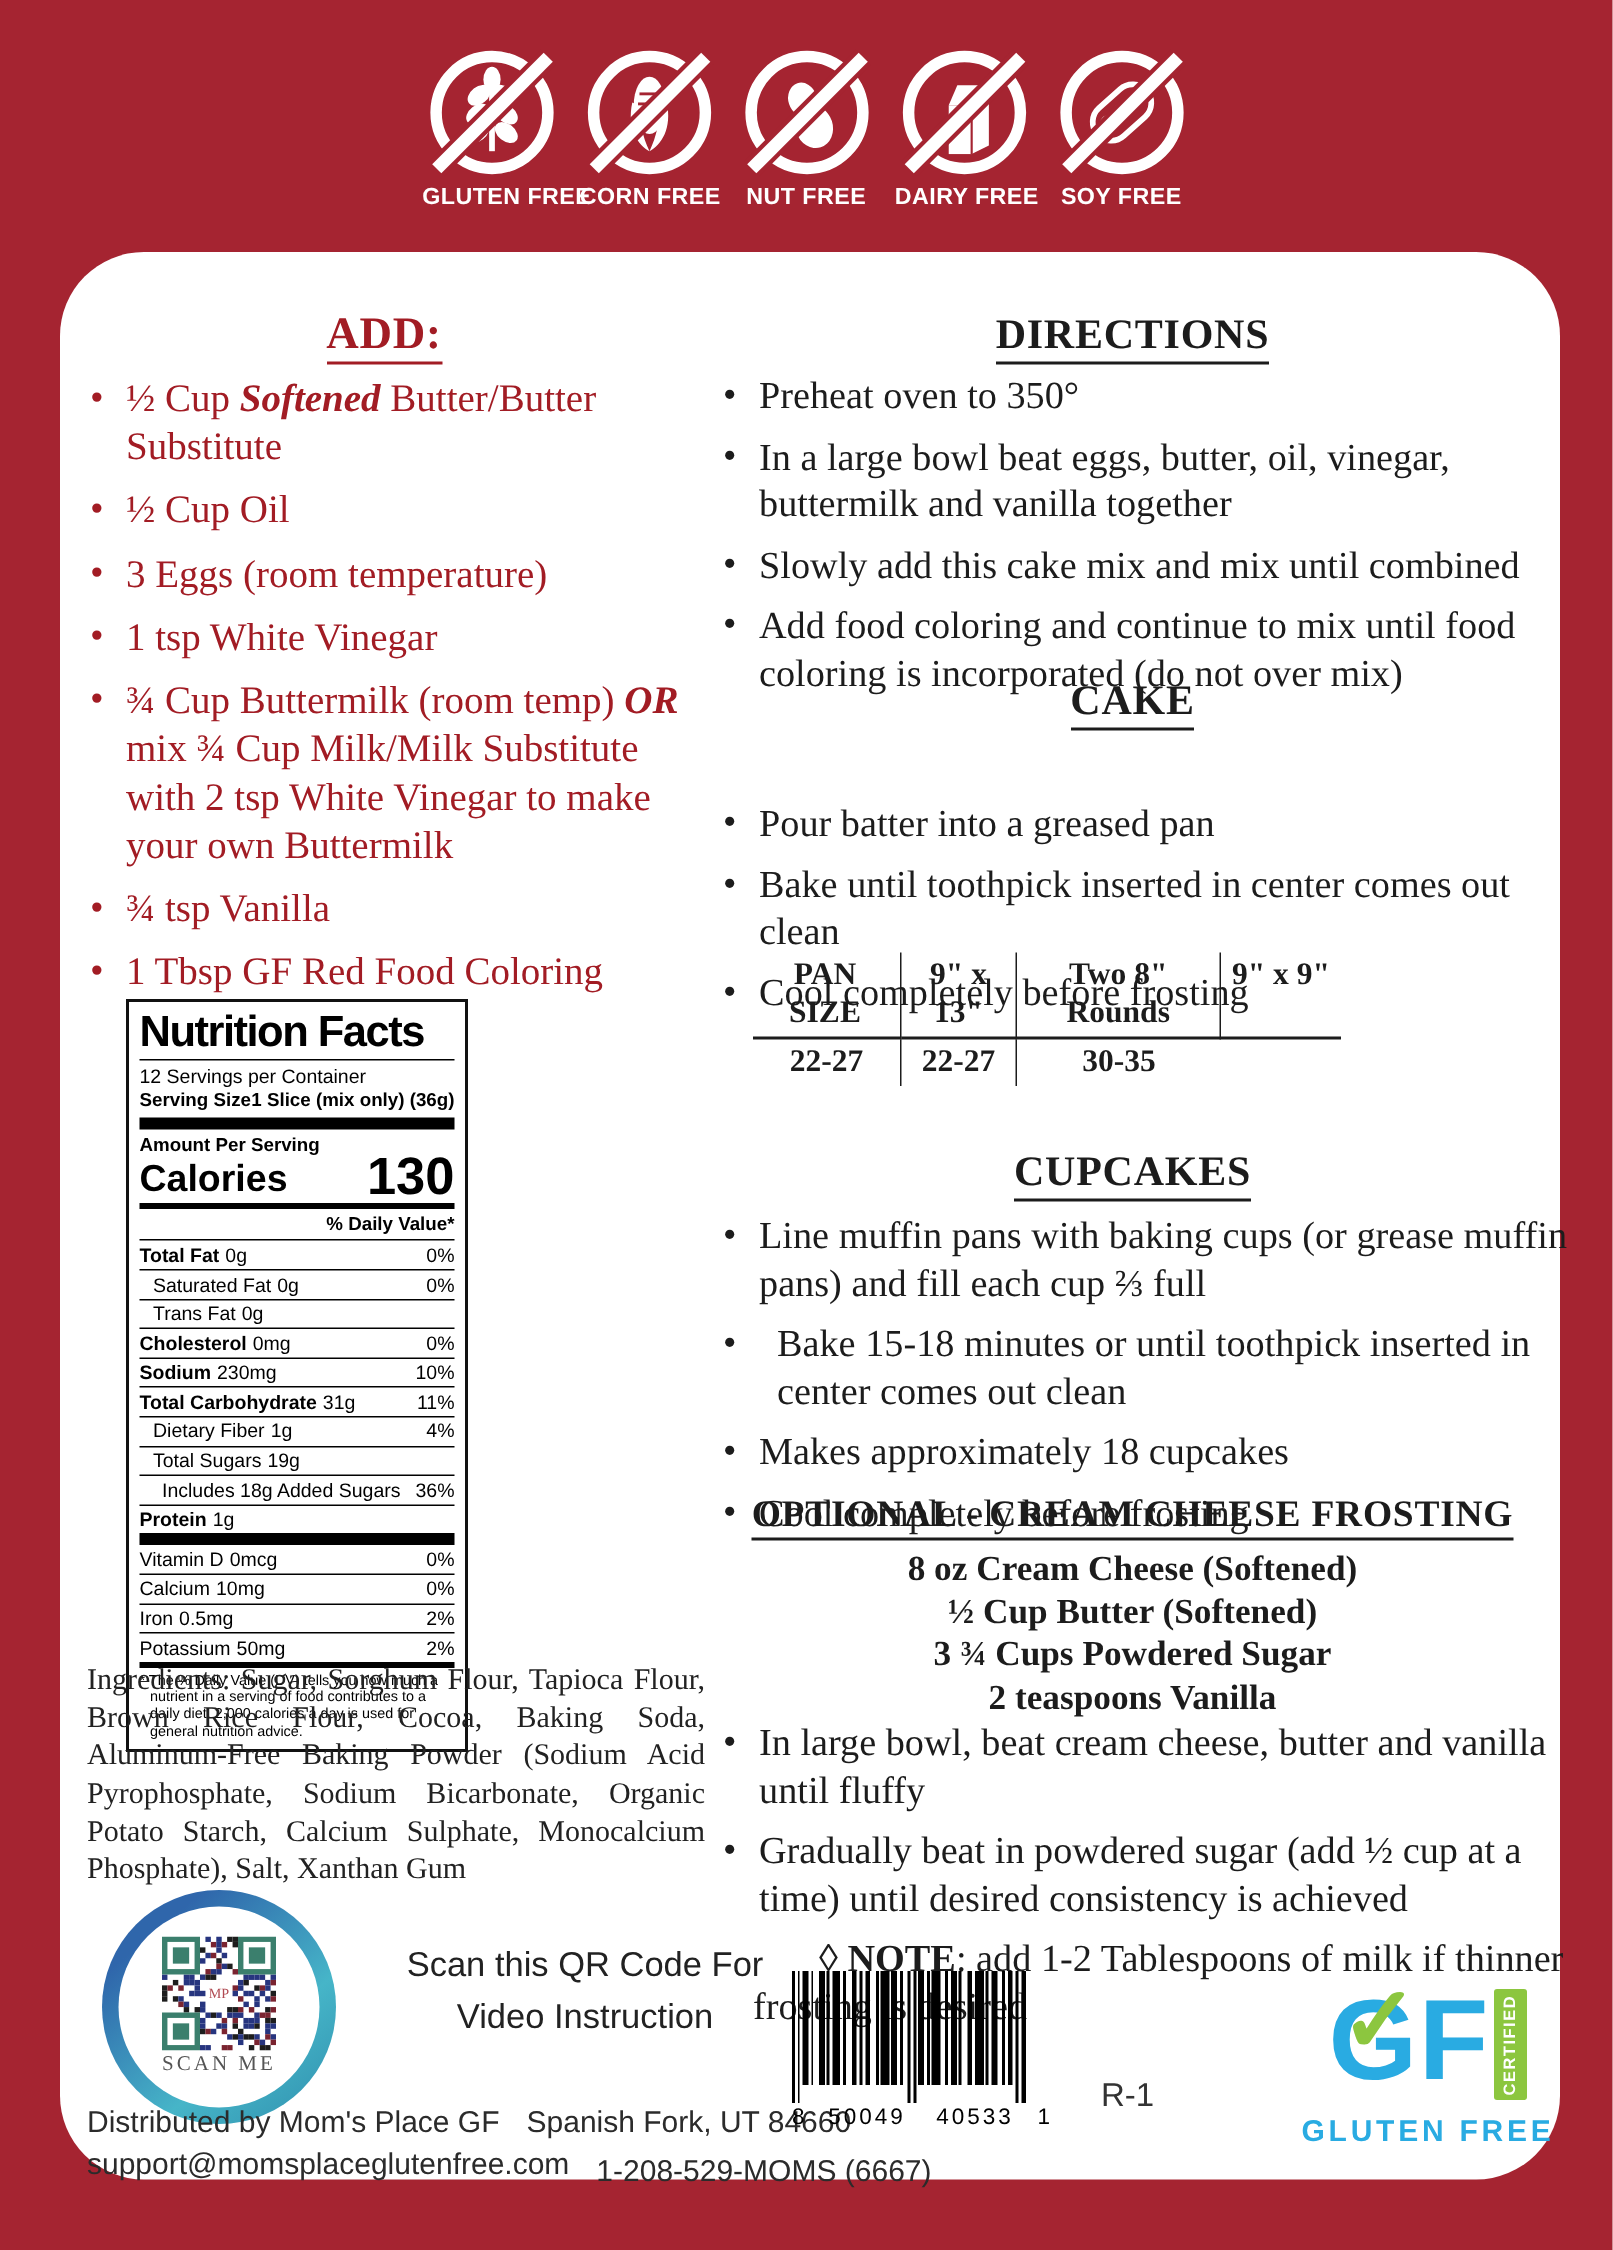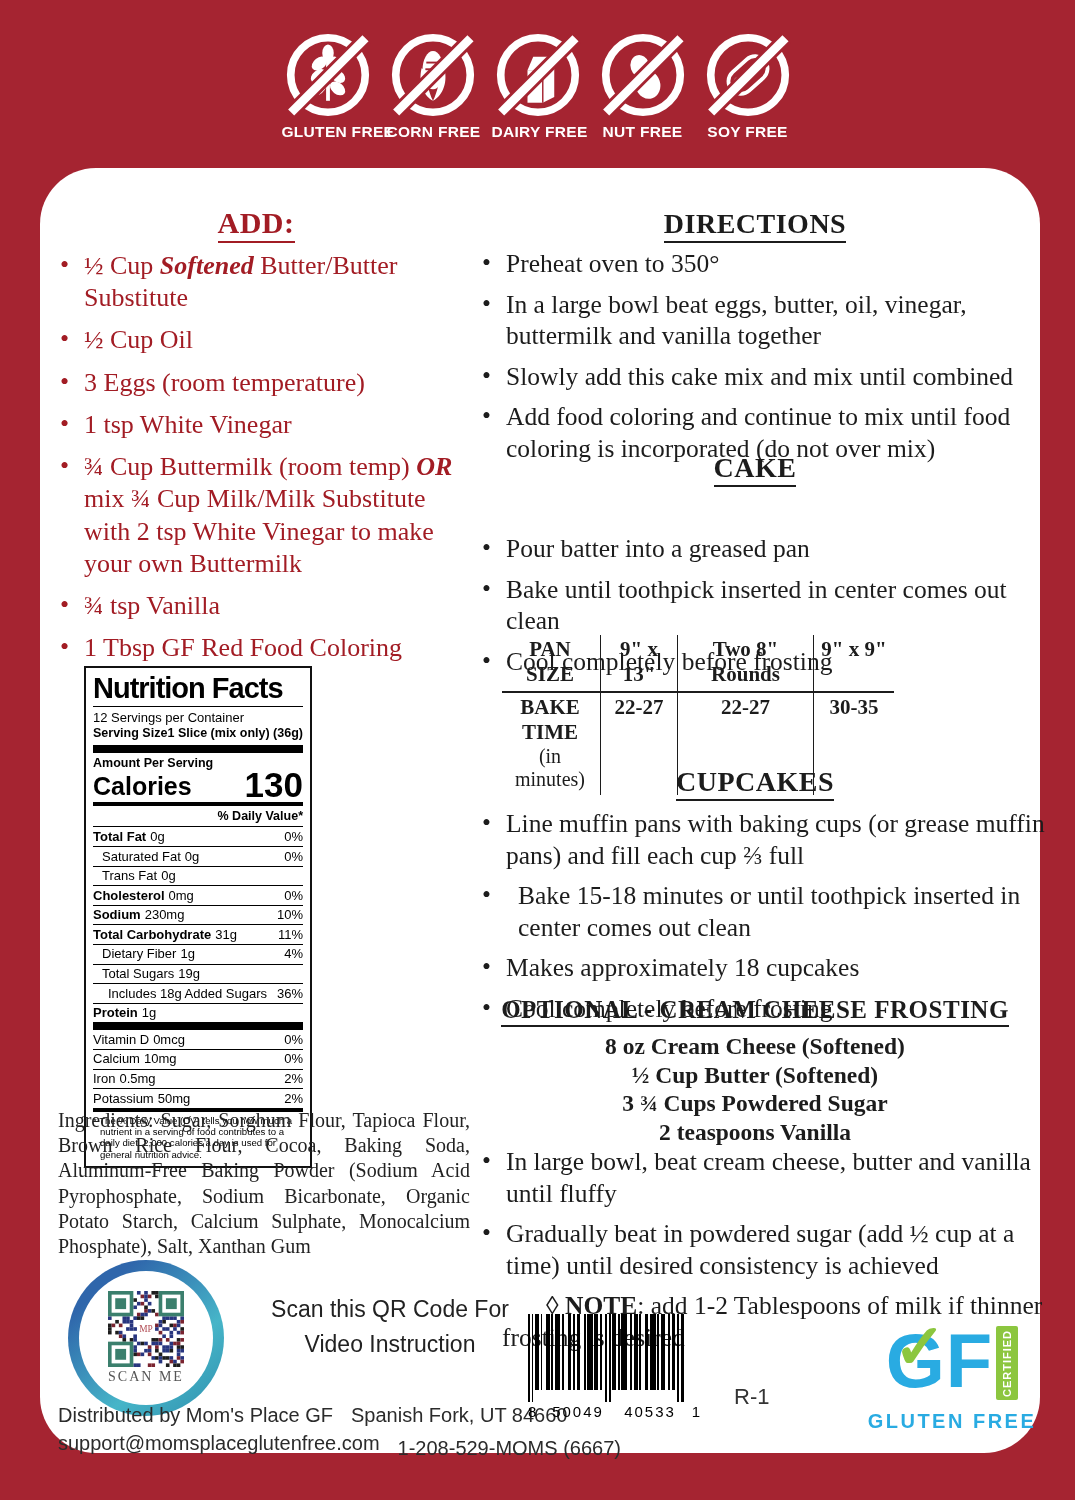--- a/index.html
+++ b/index.html
@@ -136,45 +136,45 @@
           <rect x="-10" y="41" width="110" height="9" fill="#fff" transform="rotate(-45 45 45)"></rect>
         </svg>
       </span>
       <div class="badge-label">CORN FREE</div>
     </div>
     <div class="badge">
       <span>
         <svg width="86" height="86" viewBox="0 0 90 90">
           <circle cx="45" cy="45" r="39" fill="none" stroke="#fff" stroke-width="8"></circle>
           <g fill="#fff">
+            <ellipse cx="42" cy="36" rx="10" ry="12" transform="rotate(-18 42 36)"></ellipse>
+            <ellipse cx="50" cy="55" rx="13" ry="15" transform="rotate(-18 50 55)"></ellipse>
+            <ellipse cx="46" cy="45" rx="9" ry="11" transform="rotate(-18 46 45)"></ellipse>
+          </g>
+          <rect x="-10" y="38" width="110" height="15" fill="#a52431" transform="rotate(-45 45 45)"></rect>
+          <rect x="-10" y="41" width="110" height="9" fill="#fff" transform="rotate(-45 45 45)"></rect>
+        </svg>
+      </span>
+      <div class="badge-label">NUT FREE</div>
+    </div>
+    <div class="badge">
+      <span>
+        <svg width="86" height="86" viewBox="0 0 90 90">
+          <circle cx="45" cy="45" r="39" fill="none" stroke="#fff" stroke-width="8"></circle>
+          <g fill="#fff">
             <polygon points="34,40 40,26 56,26 50,40"></polygon>
             <rect x="34" y="40" width="16" height="34"></rect>
             <polygon points="50,40 56,26 62,38 62,68 50,74"></polygon>
           </g>
           <line x1="50" y1="40" x2="50" y2="74" stroke="#a52431" stroke-width="1.5"></line>
           <rect x="-10" y="38" width="110" height="15" fill="#a52431" transform="rotate(-45 45 45)"></rect>
           <rect x="-10" y="41" width="110" height="9" fill="#fff" transform="rotate(-45 45 45)"></rect>
         </svg>
       </span>
       <div class="badge-label">DAIRY FREE</div>
-    </div>
-    <div class="badge">
-      <span>
-        <svg width="86" height="86" viewBox="0 0 90 90">
-          <circle cx="45" cy="45" r="39" fill="none" stroke="#fff" stroke-width="8"></circle>
-          <g fill="#fff">
-            <ellipse cx="42" cy="36" rx="10" ry="12" transform="rotate(-18 42 36)"></ellipse>
-            <ellipse cx="50" cy="55" rx="13" ry="15" transform="rotate(-18 50 55)"></ellipse>
-            <ellipse cx="46" cy="45" rx="9" ry="11" transform="rotate(-18 46 45)"></ellipse>
-          </g>
-          <rect x="-10" y="38" width="110" height="15" fill="#a52431" transform="rotate(-45 45 45)"></rect>
-          <rect x="-10" y="41" width="110" height="9" fill="#fff" transform="rotate(-45 45 45)"></rect>
-        </svg>
-      </span>
-      <div class="badge-label">NUT FREE</div>
     </div>
     <div class="badge">
       <span>
         <svg width="86" height="86" viewBox="0 0 90 90">
           <circle cx="45" cy="45" r="39" fill="none" stroke="#fff" stroke-width="8"></circle>
           <g transform="rotate(48 45 45)">
             <rect x="32" y="22" width="26" height="46" rx="13" fill="none" stroke="#fff" stroke-width="4"></rect>
             <circle cx="45" cy="33" r="6.5" fill="#fff"></circle>
             <circle cx="45" cy="45" r="6.5" fill="#fff"></circle>
             <circle cx="45" cy="57" r="6.5" fill="#fff"></circle>
@@ -469,24 +469,20 @@
       <div class="bullet">Pour batter into a greased pan</div>
       <div class="bullet">Bake until toothpick inserted in center comes out clean</div>
       <div class="bullet">Cool completely before frosting</div>
     </div>
 
     <div class="pan-table">
       <div class="pt-cell pt-head pt-c1 pt-vline">PAN SIZE</div>
       <div class="pt-cell pt-head pt-vline">9" x 13"</div>
       <div class="pt-cell pt-head pt-vline">Two 8" Rounds</div>
       <div class="pt-cell pt-head">9" x 9"</div>
-      <div class="pt-cell pt-c1 pt-vline">
-        <span>BAKE TIME</span>
-        <span class="pt-sub">(in minutes)</span>
-      </div>
       <div class="pt-cell pt-vline">22-27</div>
       <div class="pt-cell pt-vline">22-27</div>
       <div class="pt-cell">30-35</div>
     </div>
 
     <div class="sec-title-wrap" style="left:430px;top:598px;width:570px;">
       <span class="sec-title">CUPCAKES</span>
     </div>
     <div class="blist" style="left:436px;top:640px;width:576px;">
       <div class="bullet">Line muffin pans with baking cups (or grease muffin pans) and fill each cup ⅔ full</div>

